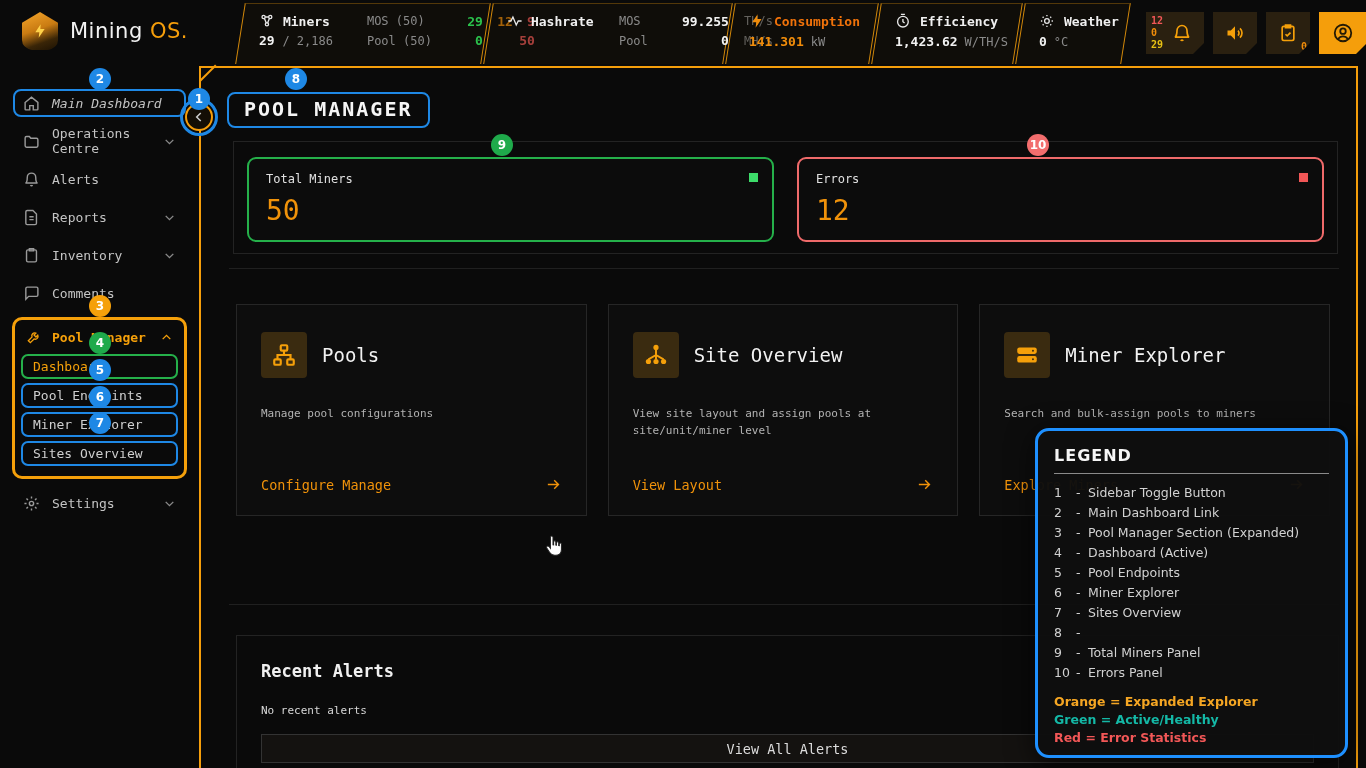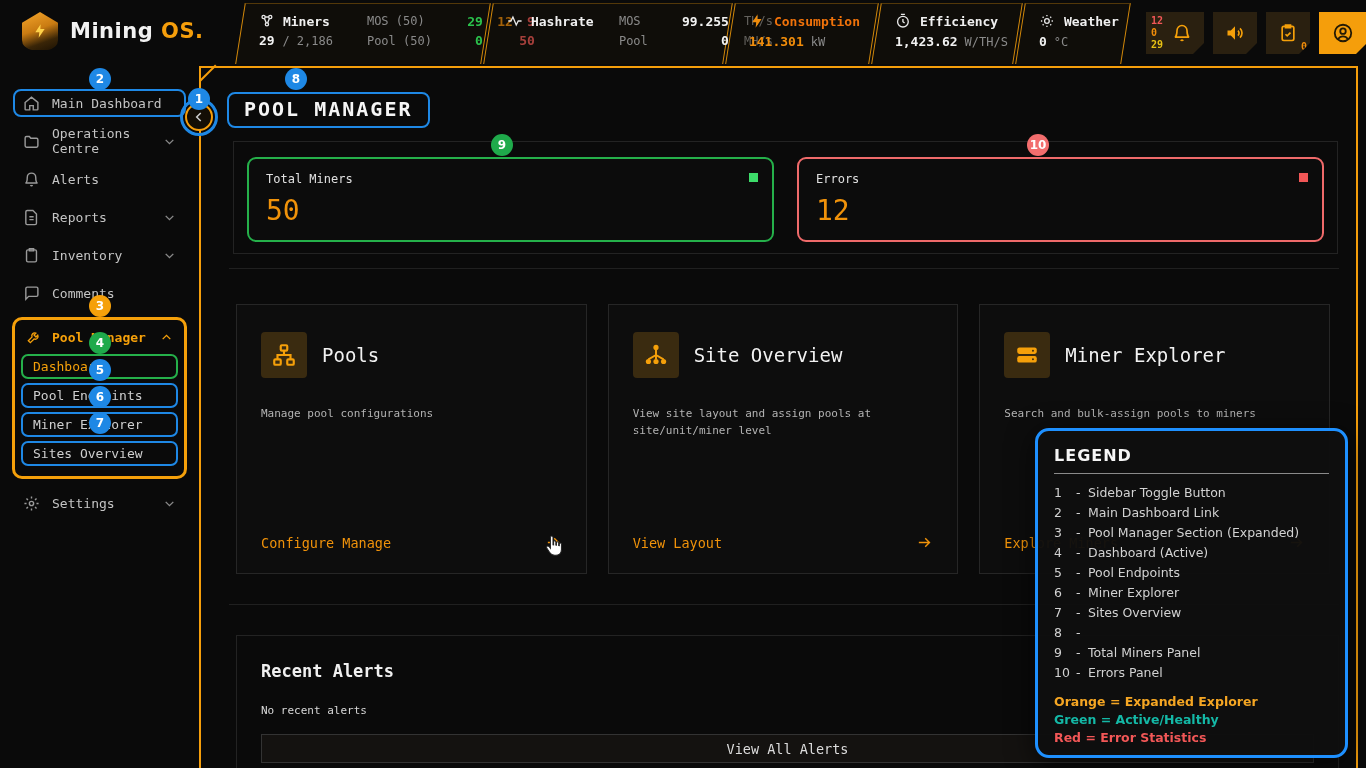--- a/index.html
+++ b/index.html
@@ -7,21 +7,21 @@
   body { font-family:"DejaVu Sans Mono", monospace; color:#c9c9c9; }
   #stage { position:relative; width:1366px; height:768px; overflow:hidden; background:#0a0a0a; }
 
   
   .header { position:absolute; left:0; top:0; width:1366px; height:66px; background:#0a0a0a; z-index:5; }
   .brand { position:absolute; left:22px; top:12px; display:flex; align-items:center; gap:12px; }
   .brand-mark { width:36px; height:38px; border-radius:12px 12px 10px 10px;
       background:linear-gradient(160deg,#f6a72c 0%,#c97b12 45%,#3a2507 75%,#1c1204 100%);
       clip-path:polygon(50% 0%,100% 28%,100% 86%,78% 100%,22% 100%,0% 86%,0% 28%);
       display:flex; align-items:center; justify-content:center; }
-  .brand-text { font-family:"DejaVu Sans", sans-serif; font-weight:bold; font-size:21px; letter-spacing:.5px; }
+  .brand-text { font-family:"DejaVu Sans", sans-serif; font-weight:normal; font-size:21px; letter-spacing:.5px; }
   .brand-text .w { color:#f2f2f2; } .brand-text .o { color:#f59e0b; }
 
   .hpanel { position:absolute; top:3px; height:61px; border:1px solid rgba(245,158,11,.30);
       border-left-color:rgba(245,158,11,.85); border-right-color:rgba(245,158,11,.85);
       border-bottom:none; background:rgba(26,20,9,.35); transform:skewX(-9deg); }
   .hpanel-in { transform:skewX(9deg); height:100%; padding:9px 18px; }
   .hlabel { color:#f0f0f0; font-weight:bold; font-size:13px; }
   .hmut { color:#8a8a8a; font-size:12px; }
   .hval { color:#f2f2f2; font-weight:bold; font-size:13px; }
   .g { color:#2bc24c; font-weight:bold; } .o2 { color:#f08c0a; font-weight:bold; } .r { color:#f25757; font-weight:bold; }
@@ -48,21 +48,21 @@
   .bell-badges { position:absolute; left:5px; top:3px; display:flex; flex-direction:column; line-height:12px; font-size:10px; font-weight:bold; }
   .bb-red{color:#f25757;} .bb-or{color:#f08c0a;} .bb-ye{color:#e7c114;}
   .clip-badge { position:absolute; right:3px; bottom:2px; font-size:10px; font-weight:bold; color:#f08c0a; }
 
   
   .sidebar { position:absolute; left:0; top:66px; width:199px; bottom:0; padding-top:23px; background:#0a0a0a; }
   .nav-item { height:28px; margin:0 13px 10px 13px; display:flex; align-items:center; gap:12px;
       padding:0 8px; border:2.5px solid transparent; border-radius:8px; font-size:13px; color:#c4c4c4; cursor:pointer; }
   .nav-item svg { width:17px; height:17px; color:#9a9a9a; flex:0 0 auto; }
   .nav-item .chev { margin-left:auto; width:13px; height:13px; color:#8a8a8a; }
-  .nav-item.ann-blue { border-color:#1e88e5; }
+  .nav-item.ann-blue { border-color:#1e88e5;font-style:italic; }
 
   .pm-box { margin:2px 12px 10px 12px; border:3px solid #f5a00a; border-radius:10px; padding:4px 3px 6px 3px; }
   .pm-head { height:26px; display:flex; align-items:center; gap:10px; padding:0 8px; font-size:13px; color:#f5a00a; font-weight:bold; cursor:pointer; }
   .pm-head svg { width:16px; height:16px; color:#f5a00a; }
   .pm-head .chev { margin-left:auto; width:13px; height:13px; color:#f5a00a; }
   .pm-sub { height:25px; margin:4px 3px; display:flex; align-items:center; padding:0 10px;
       border:2px solid #1e88e5; border-radius:7px; font-size:13px; color:#cfcfcf; cursor:pointer; }
   .pm-sub.active { border-color:#25b04a; color:#f5a00a; }
 
   
@@ -84,21 +84,21 @@
   .stat-panel { position:relative; border-radius:9px; padding:13px 17px; background:#0c0c0c; }
   .stat-panel.green { border:2.5px solid #25b04a; }
   .stat-panel.red { border:2.5px solid #ef6a6a; }
   .stat-label { font-size:12px; color:#e0e0e0; }
   .stat-value { margin-top:8px; font-size:28px; color:#f0920a; }
   .stat-dot { position:absolute; top:14px; right:14px; width:9px; height:9px; }
   .stat-dot.green { background:#3ddc6a; } .stat-dot.red { background:#f25757; }
 
   .divider { position:absolute; left:28px; width:1110px; height:1px; background:#202020; }
 
-  .cards { position:absolute; left:35px; top:236px; width:1094px; height:270px; display:grid; grid-template-columns:1fr 1fr 1fr; gap:21px; }
+  .cards { position:absolute; left:35px; top:236px; width:1094px; height:212px; display:grid; grid-template-columns:1fr 1fr 1fr; gap:21px; }
   .card { position:relative; border:1px solid #262626; background:#0d0d0d; padding:27px 24px; }
   .card-head { display:flex; align-items:center; gap:15px; }
   .card-tile { width:46px; height:46px; background:#3a2b10; border-radius:4px; display:flex; align-items:center; justify-content:center; }
   .card-tile svg { width:26px; height:26px; color:#f5a00a; }
   .card-title { font-size:19px; color:#f2f2f2; }
   .card-desc { margin-top:27px; font-size:11px; line-height:1.55; color:#b3b3b3; }
   .card-foot { position:absolute; left:24px; right:24px; bottom:22px; display:flex; align-items:center; justify-content:space-between; cursor:pointer; }
   .card-link { font-size:13.5px; color:#f0920a; }
   .card-foot svg { width:17px; height:17px; color:#f0920a; }
 

